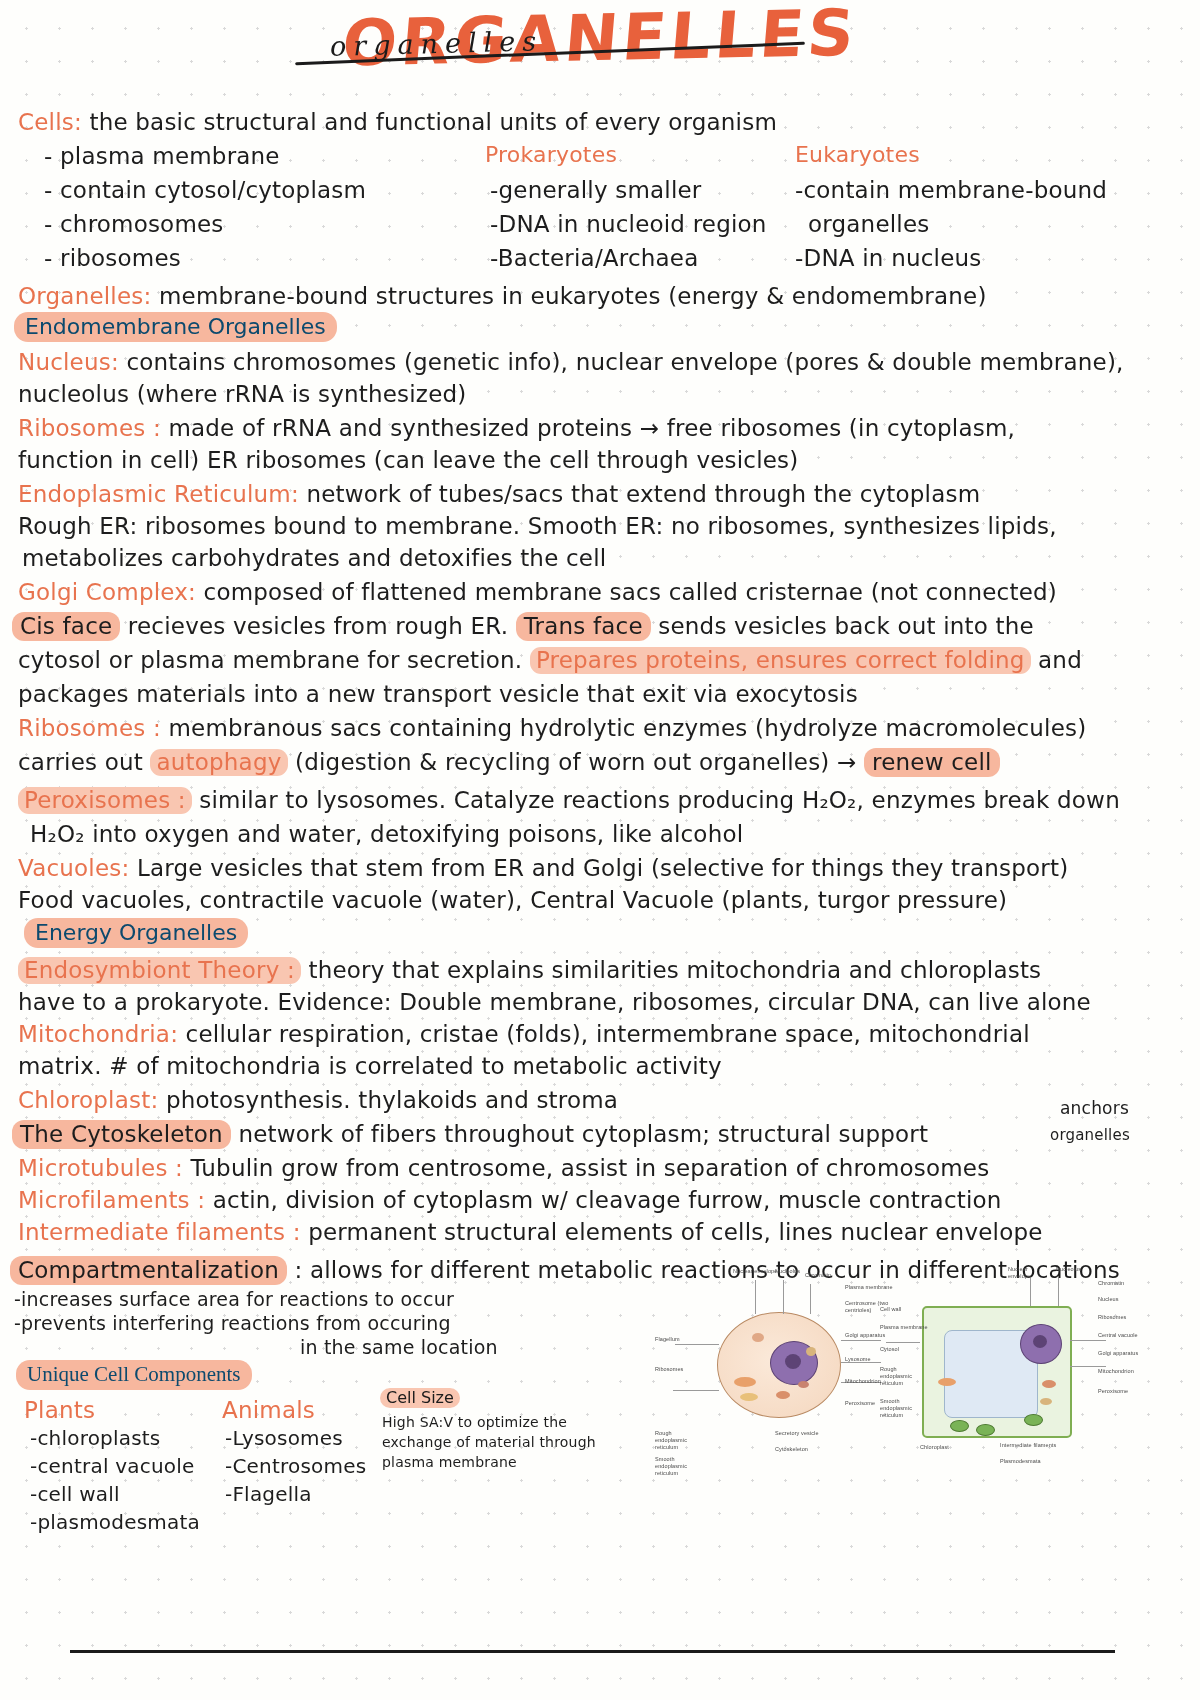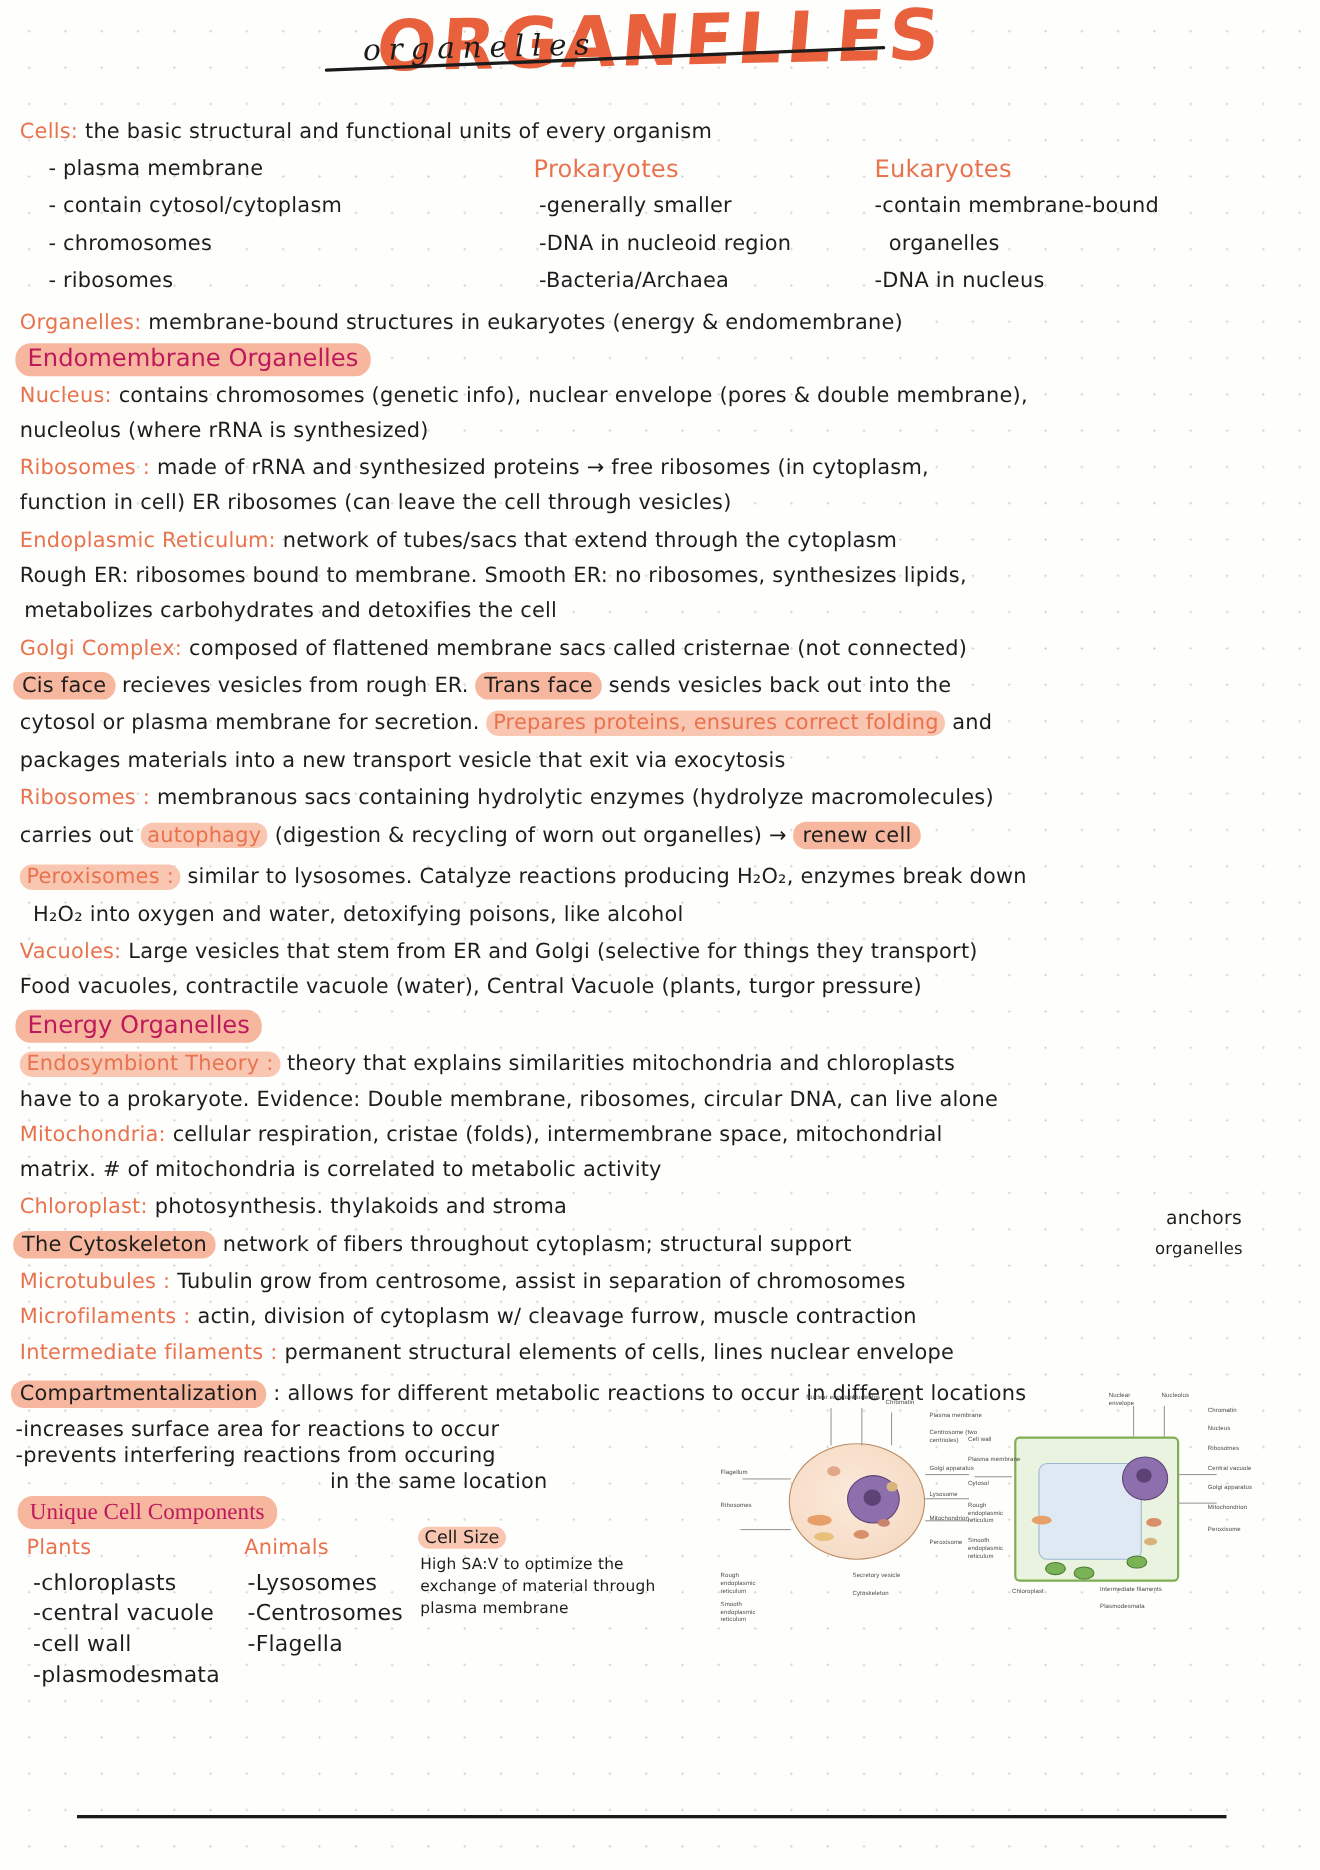--- a/index.html
+++ b/index.html
@@ -67,21 +67,21 @@
     font-style: italic;
     font-size: 27px;
     color: #1b1b1b;
     letter-spacing: 7px;
     transform: rotate(-1.5deg);
   }
 
   
   .hw {
     font-family: "DejaVu Sans", sans-serif;
-    font-size: 19px;
+    font-size: 23px;
     line-height: 1.22;
     letter-spacing: 0.2px;
     color: #1d1d1d;
   }
   .kw {
     color: #e8734e;
   }
   .hl {
     background: #f7b79e;
     border-radius: 12px;
@@ -101,21 +101,21 @@
     font-size: 22px;
   }
 
   
   .pill {
     display: inline-block;
     background: #f7b79e;
     border-radius: 14px;
     padding: 2px 11px 3px 11px;
     font-size: 22px;
-    color: #be185d;
+    color: #0c4a6e;
   }
 
   
   .diagram {
     position: absolute;
     border-radius: 4px;
   }
   .diag-label {
     position: absolute;
     font-size: 5.5px;
@@ -297,21 +297,21 @@
     <span>similar to lysosomes. Catalyze reactions producing H₂O₂, enzymes break down</span>
   </div>
   <div class="row hw" style="left:18px; top:820px;margin-left:12px;">H₂O₂ into oxygen and water, detoxifying poisons, like alcohol</div>
 
   <div class="row hw" style="left:18px; top:854px; width:1190px;">
     <span class="kw">Vacuoles:</span>
     <span>Large vesicles that stem from ER and Golgi (selective for things they transport)</span>
   </div>
   <div class="row hw" style="left:18px; top:886px;">Food vacuoles, contractile vacuole (water), Central Vacuole (plants, turgor pressure)</div>
 
-  <div class="row" style="left:14px; top:918px;">
+  <div class="row" style="left:24px; top:918px;">
     <span class="pill">Energy Organelles</span>
   </div>
 
   <div class="row hw" style="left:18px; top:956px; width:1190px;">
     <span class="kw hl-soft">Endosymbiont Theory :</span>
     <span>theory that explains similarities mitochondria and chloroplasts</span>
   </div>
   <div class="row hw" style="left:18px; top:988px;">have to a prokaryote. Evidence: Double membrane, ribosomes, circular DNA, can live alone</div>
 
   <div class="row hw" style="left:18px; top:1020px; width:1190px;">

